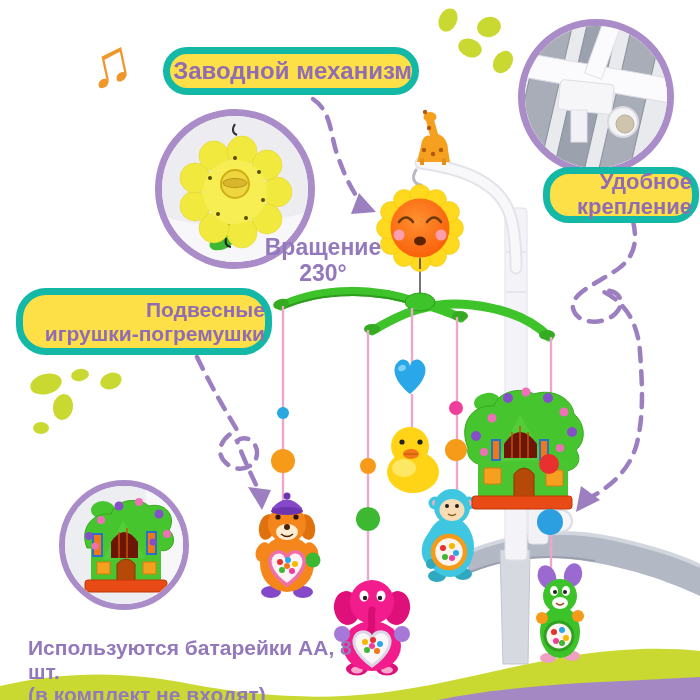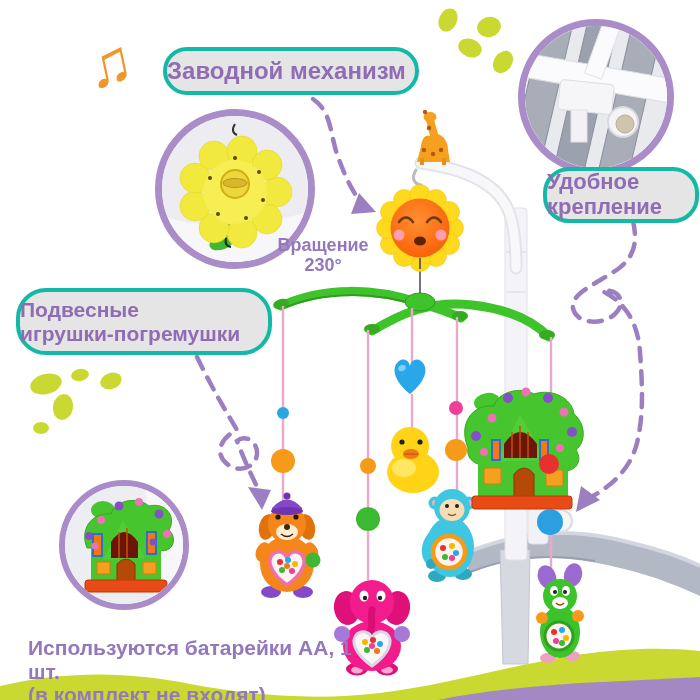--- a/index.html
+++ b/index.html
@@ -2,39 +2,39 @@
 <html><head>
 <meta charset="utf-8">
 <style>
   html,body{margin:0;padding:0;background:#fff;}
   #canvas{
     position:relative;width:700px;height:700px;overflow:hidden;background:#ffffff;
     font-family:"Liberation Sans","DejaVu Sans",sans-serif;
   }
   #art{position:absolute;left:0;top:0;width:700px;height:700px;}
   .callout{
-    position:absolute;box-sizing:border-box;background:#e5e5e5;
-    border:4px solid #14b8a6;color:#8f6cb4;font-weight:bold;
-    display:flex;flex-direction:column;align-items:flex-start;justify-content:center;
+    position:absolute;box-sizing:border-box;background:#fde047;
+    border:7px solid #14b8a6;color:#8f6cb4;font-weight:bold;
+    display:flex;flex-direction:column;align-items:flex-end;justify-content:center;
     text-align:center;line-height:1.12;z-index:5;
   }
   .circle{
     position:absolute;box-sizing:border-box;border-radius:50%;
     border:7px solid #a98cc8;background:#ededf1;overflow:hidden;z-index:4;
   }
   .circle svg{display:block;width:100%;height:100%;}
   .plaintext{position:absolute;color:#9478bc;font-weight:bold;z-index:5;line-height:1.12;}
   #music-note{
     position:absolute;left:86px;top:28px;font-size:62px;color:#f0972c;
     transform:rotate(-12deg);z-index:5;font-weight:bold;
   }
   #label-windup{left:163px;top:47px;width:256px;height:48px;border-radius:26px;font-size:24px;}
   #label-toys{left:16px;top:288px;width:256px;height:67px;border-radius:30px;font-size:21px;}
   #label-mount{left:543px;top:167px;width:156px;height:56px;border-radius:26px;font-size:22px;}
-  #rotation-text{left:240px;top:235px;width:166px;text-align:center;font-size:18px;}
+  #rotation-text{left:240px;top:235px;width:166px;text-align:center;font-size:23px;}
   #footer-text{left:28px;top:636px;width:360px;font-size:21px;text-align:left;}
   #circle-windup{left:155px;top:109px;width:160px;height:160px;}
   #circle-mount{left:518px;top:19px;width:156px;height:156px;}
   #circle-house{left:59px;top:480px;width:130px;height:130px;border-width:6px;}
 </style>
 </head>
 <body>
 
 <div id="canvas">
 
@@ -401,17 +401,17 @@
     <span>Подвесные</span>
     <span>игрушки-погремушки</span>
   </div>
 
   <div class="plaintext" id="rotation-text">
     <span style="display:block">Вращение</span>
     <span style="display:block">230°</span>
   </div>
 
   <div class="plaintext" id="footer-text">
-    <span style="display:block">Используются батарейки АА, 1 шт.</span>
+    <span style="display:block">Используются батарейки АА, 8 шт.</span>
     <span style="display:block">(в комплект не входят)</span>
   </div>
 
 </div>
 
 </body></html>

